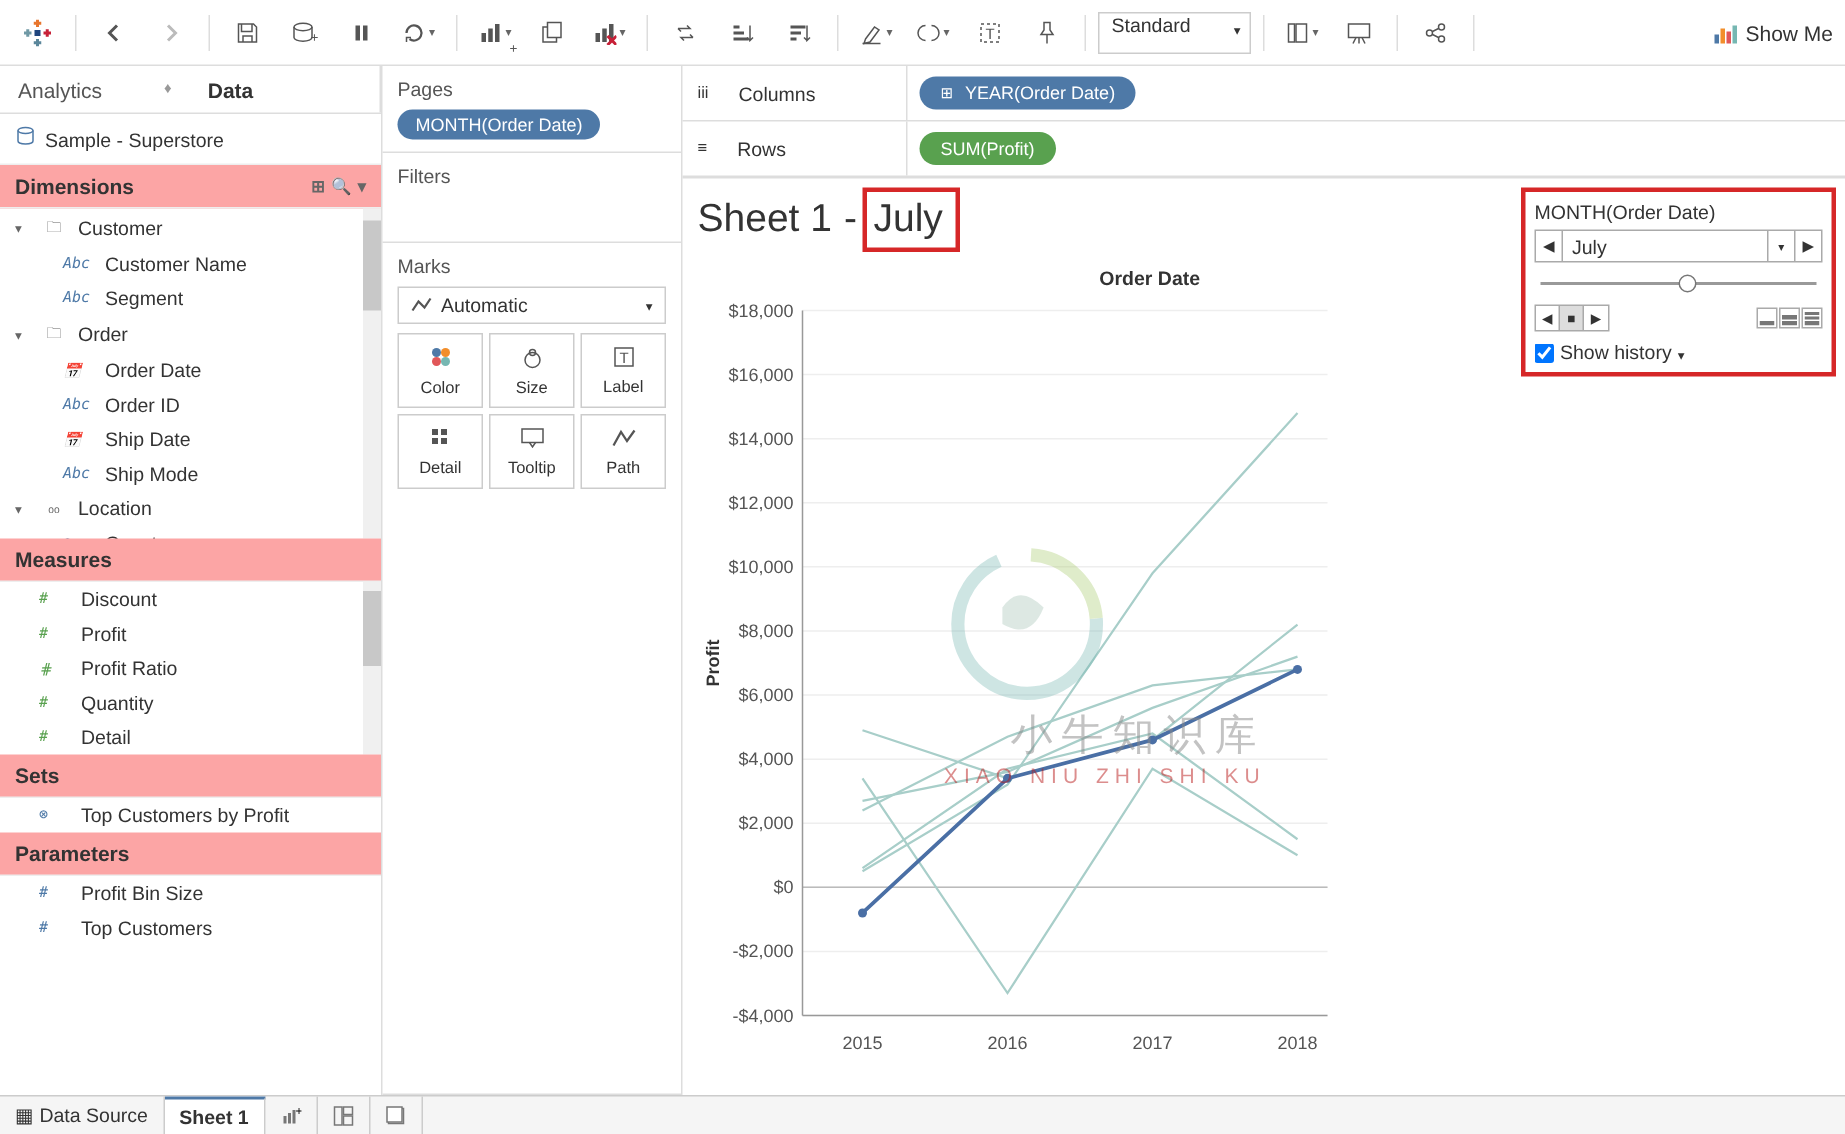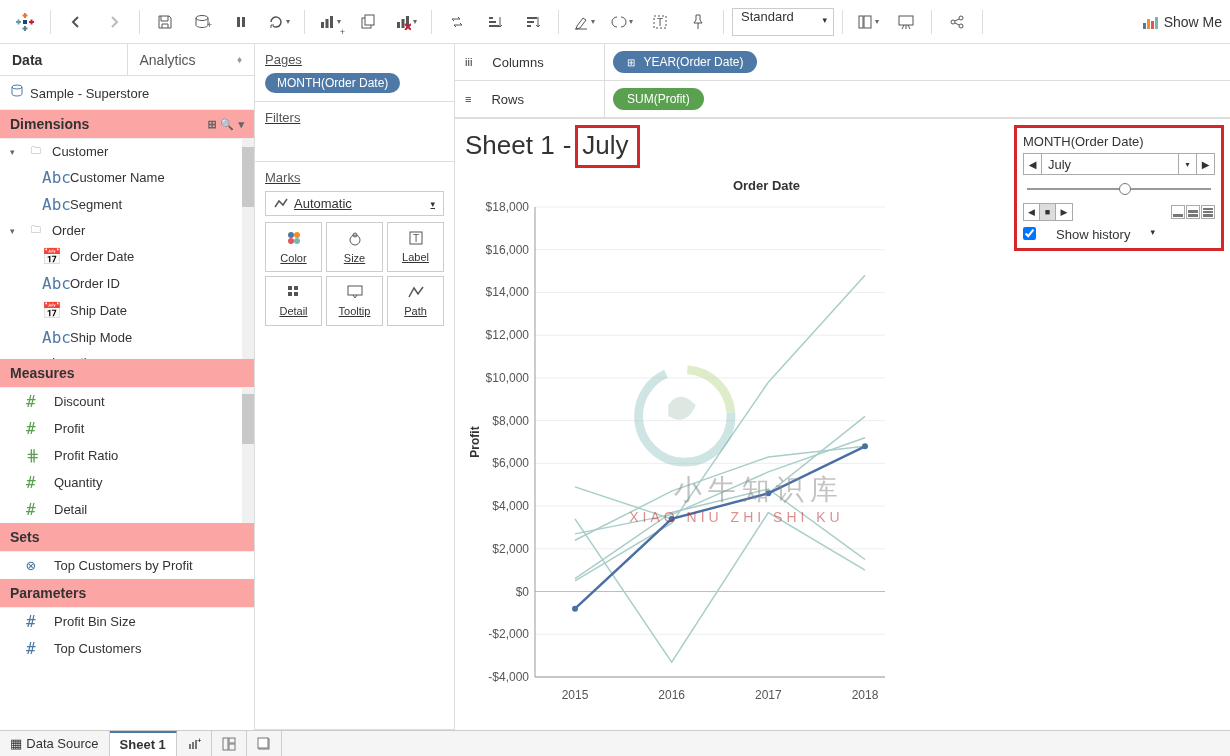--- a/index.html
+++ b/index.html
@@ -9,39 +9,39 @@
 .toolbar { height: 44px; border-bottom: 1px solid #ddd; display: flex; align-items: center; padding: 0 8px; gap: 4px; }
 .tb-btn { width: 34px; height: 30px; display: flex; align-items: center; justify-content: center; cursor: pointer; color: #555; position: relative; }
 .tb-sep { width: 1px; height: 24px; background: #ddd; margin: 0 4px; }
 .tb-caret { font-size: 8px; margin-left: 2px; color: #666; }
 .tb-select { height: 28px; border: 1px solid #ccc; padding: 0 24px 0 8px; font-size: 13px; background: #fff; position: relative; min-width: 102px; }
 .tb-showme { display: flex; align-items: center; gap: 6px; margin-left: auto; cursor: pointer; font-size: 14px; }
 
 
 .main { display: flex; height: 686px; }
 .left { width: 255px; border-right: 1px solid #ddd; display: flex; flex-direction: column; }
-.mid { width: 200px; border-right: 1px solid #ddd; display: flex; flex-direction: column; text-decoration: underline; }
+.mid { width: 200px; border-right: 1px solid #ddd; display: flex; flex-direction: column; }
 .right { flex: 1; display: flex; flex-direction: column; }
 
 
 .tabs { display: flex; border-bottom: 1px solid #ddd; height: 32px; }
 .tab { flex: 1; display: flex; align-items: center; padding: 0 12px; cursor: pointer; font-size: 14px; }
 .tab.active { font-weight: bold; border-right: 1px solid #ddd; }
 .dtab:not(.active) { justify-content: center; color: #555; }
 .dsource { padding: 8px 10px; display: flex; align-items: flex-end; gap: 6px; border-bottom: 1px solid #eee; font-size: 13px; }
 .section-hdr { padding: 6px 10px; font-weight: bold; font-size: 14px; display: flex; align-items: center; justify-content: space-between; border-bottom: 1px solid #eee; background: #fca5a5; }
 .hdr-icons { display: flex; gap: 4px; font-size: 11px; color: #666; }
 .tree { overflow-y: auto; flex: 1; }
 .tree-scroll { max-height: 220px; overflow-y: auto; }
 .fld { display: flex; align-items: center; gap: 6px; padding: 4px 10px; cursor: pointer; font-size: 13px; }
 .fld.folder { font-weight: normal; }
 .fld .ficon { width: 20px; text-align: center; font-size: 10px; color: #666; }
 .fld.indent1 { padding-left: 26px; }
 .fld.indent2 { padding-left: 42px; }
-.fld .type { font-size: 16px; color: #4e79a7; font-family: monospace; width: 22px; }
+.fld .type { font-size: 10px; color: #4e79a7; font-family: monospace; width: 22px; font-style: italic; }
 .fld.meas .type { color: #59a14f; }
 .caret { font-size: 9px; color: #666; width: 10px; }
 .scroll-stub { width: 12px; background: #f0f0f0; }
 
 
 .card { border-bottom: 1px solid #ddd; padding: 8px 10px; }
 .card-title { font-size: 13px; color: #555; margin-bottom: 6px; }
 .pill { background: #4e79a7; color: #fff; border-radius: 11px; padding: 3px 12px; font-size: 12px; display: inline-flex; align-items: center; gap: 4px; cursor: pointer; }
 .pill.green { background: #59a14f; }
 .marks-sel { border: 1px solid #ccc; padding: 4px 8px; display: flex; align-items: center; gap: 6px; font-size: 13px; cursor: pointer; margin-bottom: 6px; }
@@ -76,21 +76,21 @@
 .pc-sel .dd { width: 18px; display: flex; align-items: center; justify-content: center; border-left: 1px solid #aaa; cursor: pointer; font-size: 8px; }
 .pc-slider { position: relative; height: 16px; margin: 0 4px 6px; }
 .pc-slider .track { position: absolute; left: 0; right: 0; top: 7px; height: 2px; background: #999; }
 .pc-slider .thumb { position: absolute; top: 2px; width: 12px; height: 12px; border: 1px solid #777; border-radius: 50%; background: #fff; }
 .pc-playrow { display: flex; align-items: center; justify-content: space-between; margin-bottom: 6px; }
 .pc-play { display: flex; border: 1px solid #aaa; }
 .pc-play div { width: 16px; height: 16px; display: flex; align-items: center; justify-content: center; font-size: 9px; cursor: pointer; border-right: 1px solid #aaa; }
 .pc-play div:last-child { border-right: none; }
 .pc-speed { display: flex; gap: 1px; }
 .pc-speed div { width: 14px; height: 14px; border: 1px solid #aaa; cursor: pointer; display:flex; align-items:center; justify-content:center; }
-.pc-hist { display: flex; align-items: flex-start; gap: 20px; }
+.pc-hist { display: flex; align-items: flex-end; gap: 4px; }
 .pc-hist input { margin: 0; }
 
 
 .bottom { height: 26px; border-top: 1px solid #ccc; display: flex; align-items: center; font-size: 13px; background: #f5f5f5; }
 .btab { padding: 0 10px; height: 100%; display: flex; align-items: center; gap: 4px; cursor: pointer; border-right: 1px solid #ccc; }
 .btab.active { background: #fff; font-weight: bold; border-top: 2px solid #4e79a7; margin-top: -1px; }
 
 .watermark { position: absolute; left: 50%; top: 50%; transform: translate(-50%, -50%); opacity: 0.5; pointer-events: none; text-align: center; }
 .watermark .wm1 { font-size: 28px; color: #888; letter-spacing: 6px; text-align: right; }
 .watermark .wm2 { font-size: 14px; color: #b91c1c; letter-spacing: 4px; }
@@ -257,25 +257,25 @@
         <rect x="13" y="3" width="3" height="12" fill="#76b7b2"></rect>
       </svg>
     <span>Show Me</span>
   </div>
 </div>
 
 <div class="main">
 
   <div class="left">
     <div class="tabs">
-      <div class="tab dtab active">Data</div>
       <div class="tab dtab">
           <span>Analytics</span>
           <span style="margin-left:auto;font-size:10px;color:#999">♦</span>
         </div>
+      <div class="tab dtab active">Data</div>
     </div>
     <div class="dsource">
       <span><svg width="14" height="14" viewBox="0 0 14 14">
             <ellipse cx="7" cy="3" rx="5" ry="2" stroke="#4e79a7" fill="none"></ellipse>
             <path d="M2 3v7c0 1.1 2.2 2 5 2s5-.9 5-2V3" stroke="#4e79a7" fill="none"></path>
           </svg></span>
       <span>Sample - Superstore</span>
     </div>
     <div class="section-hdr">
       <span>Dimensions</span>

